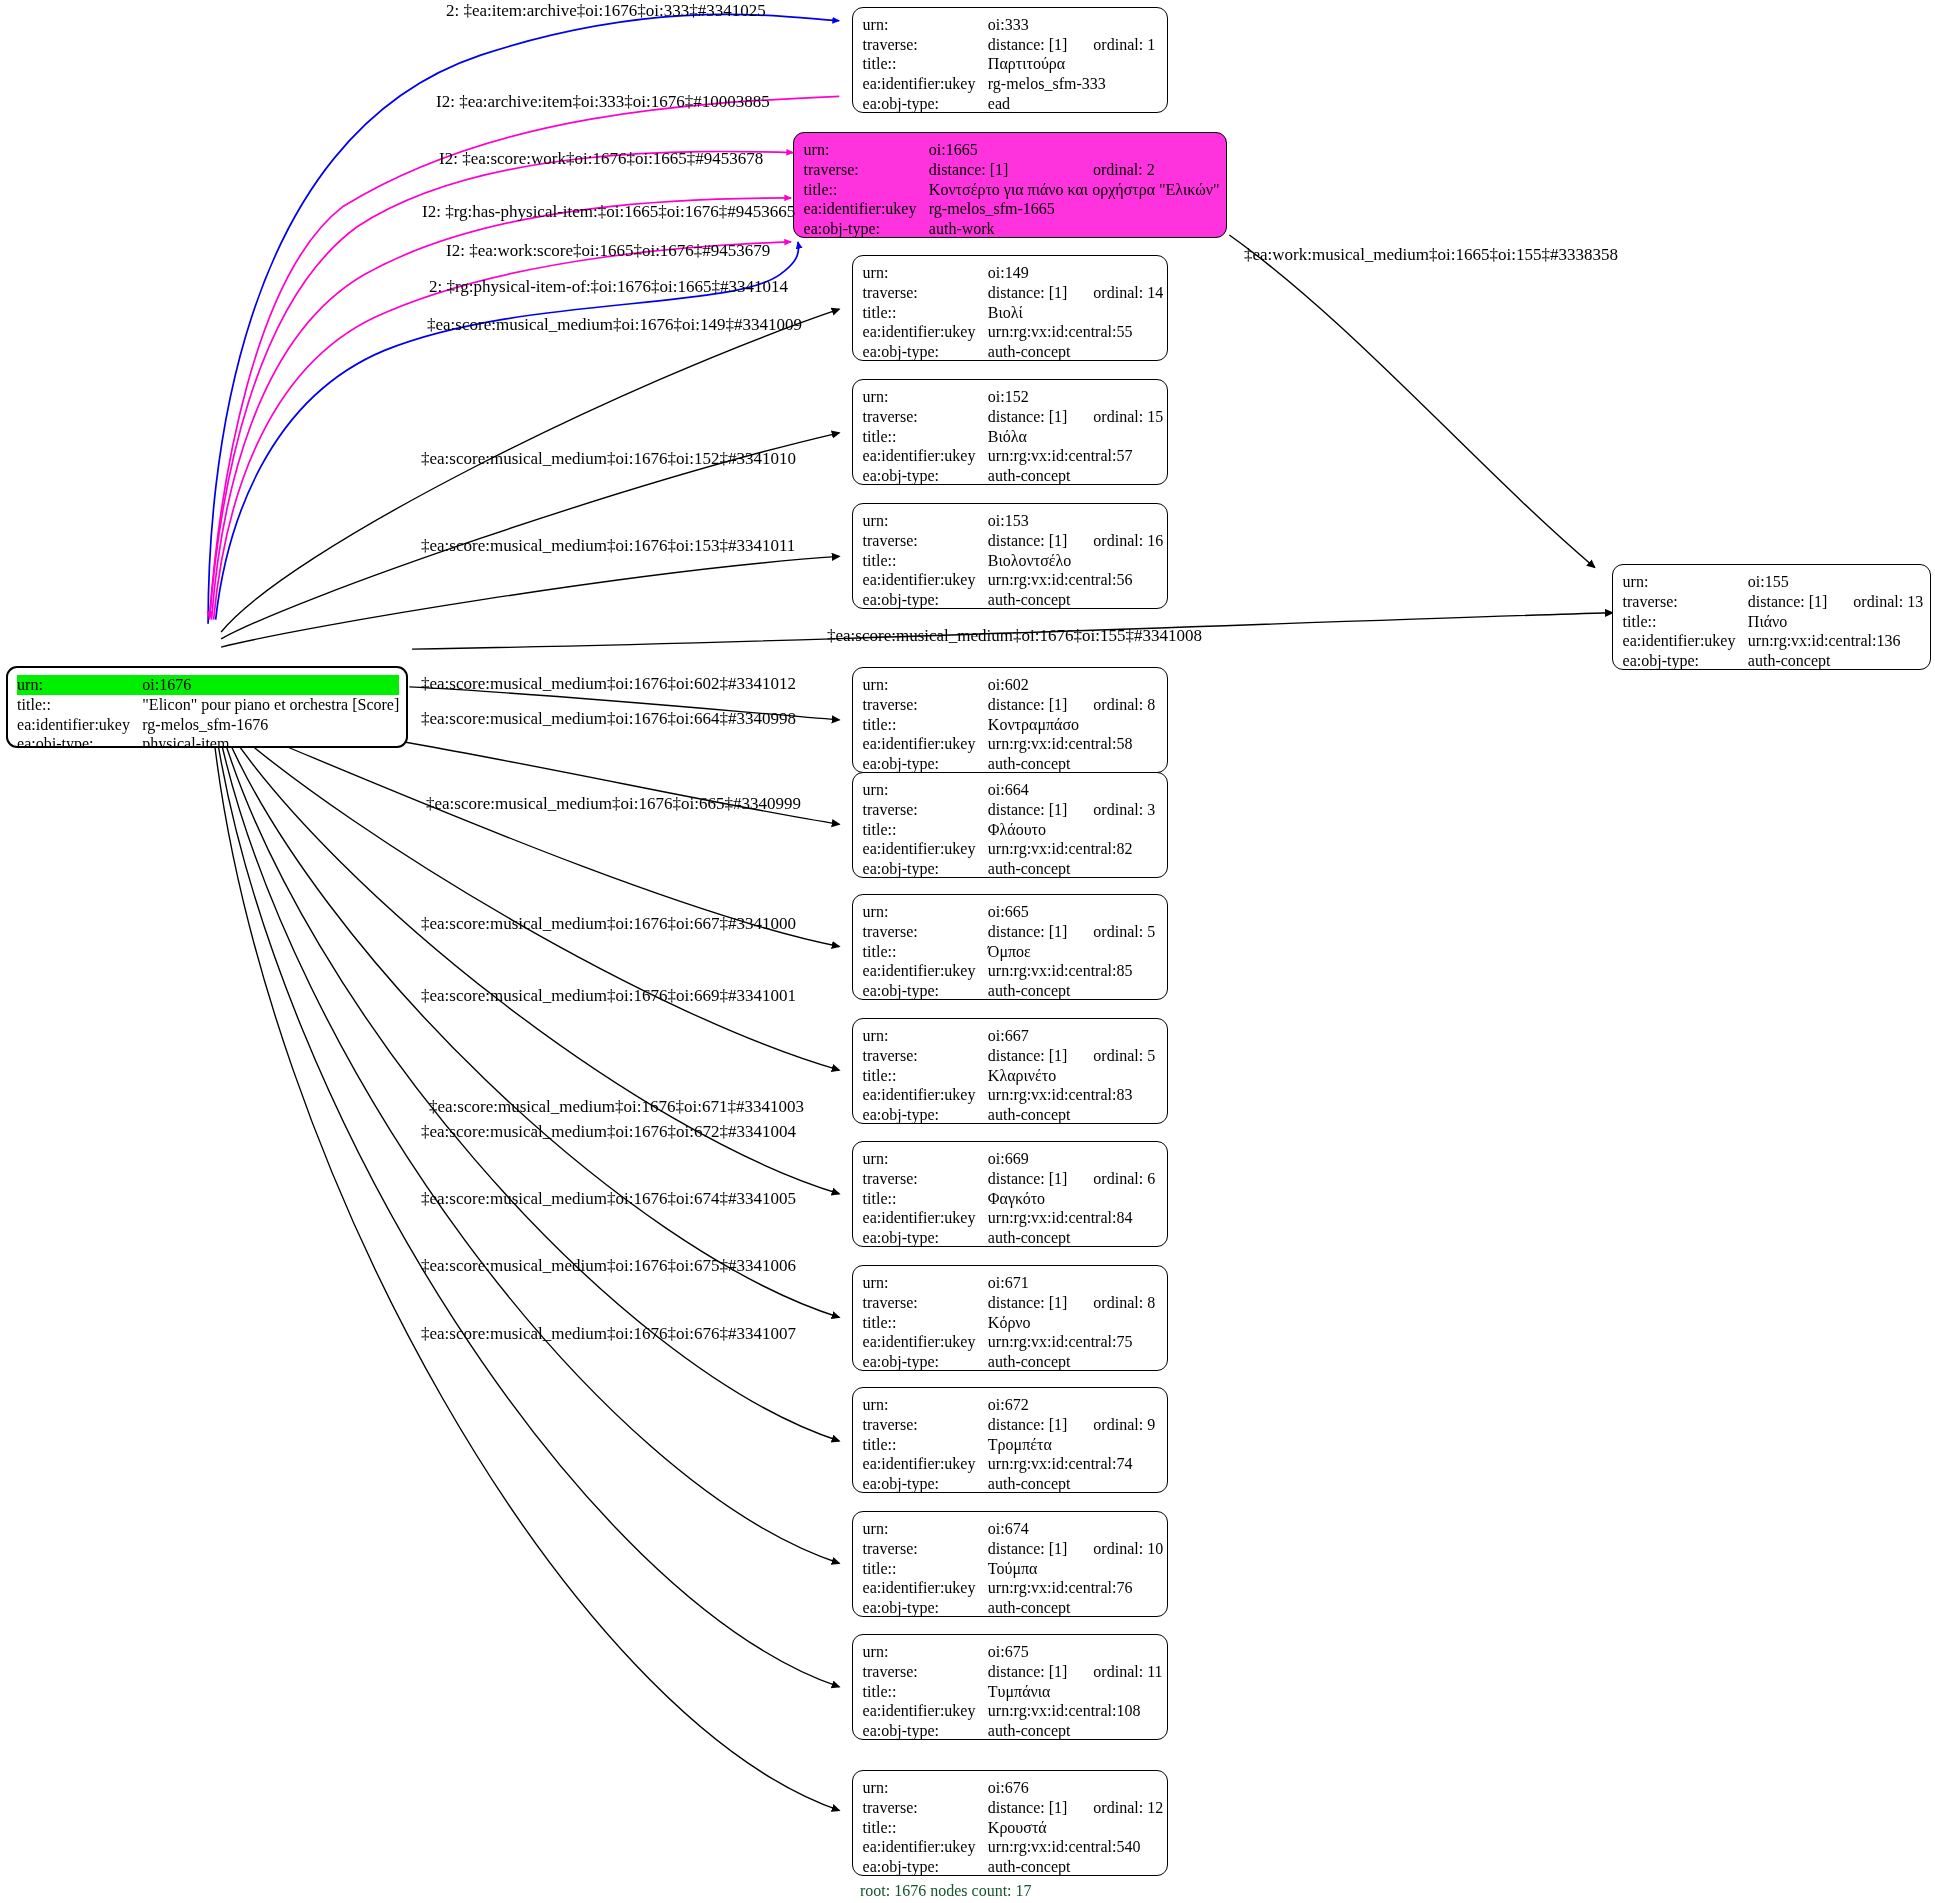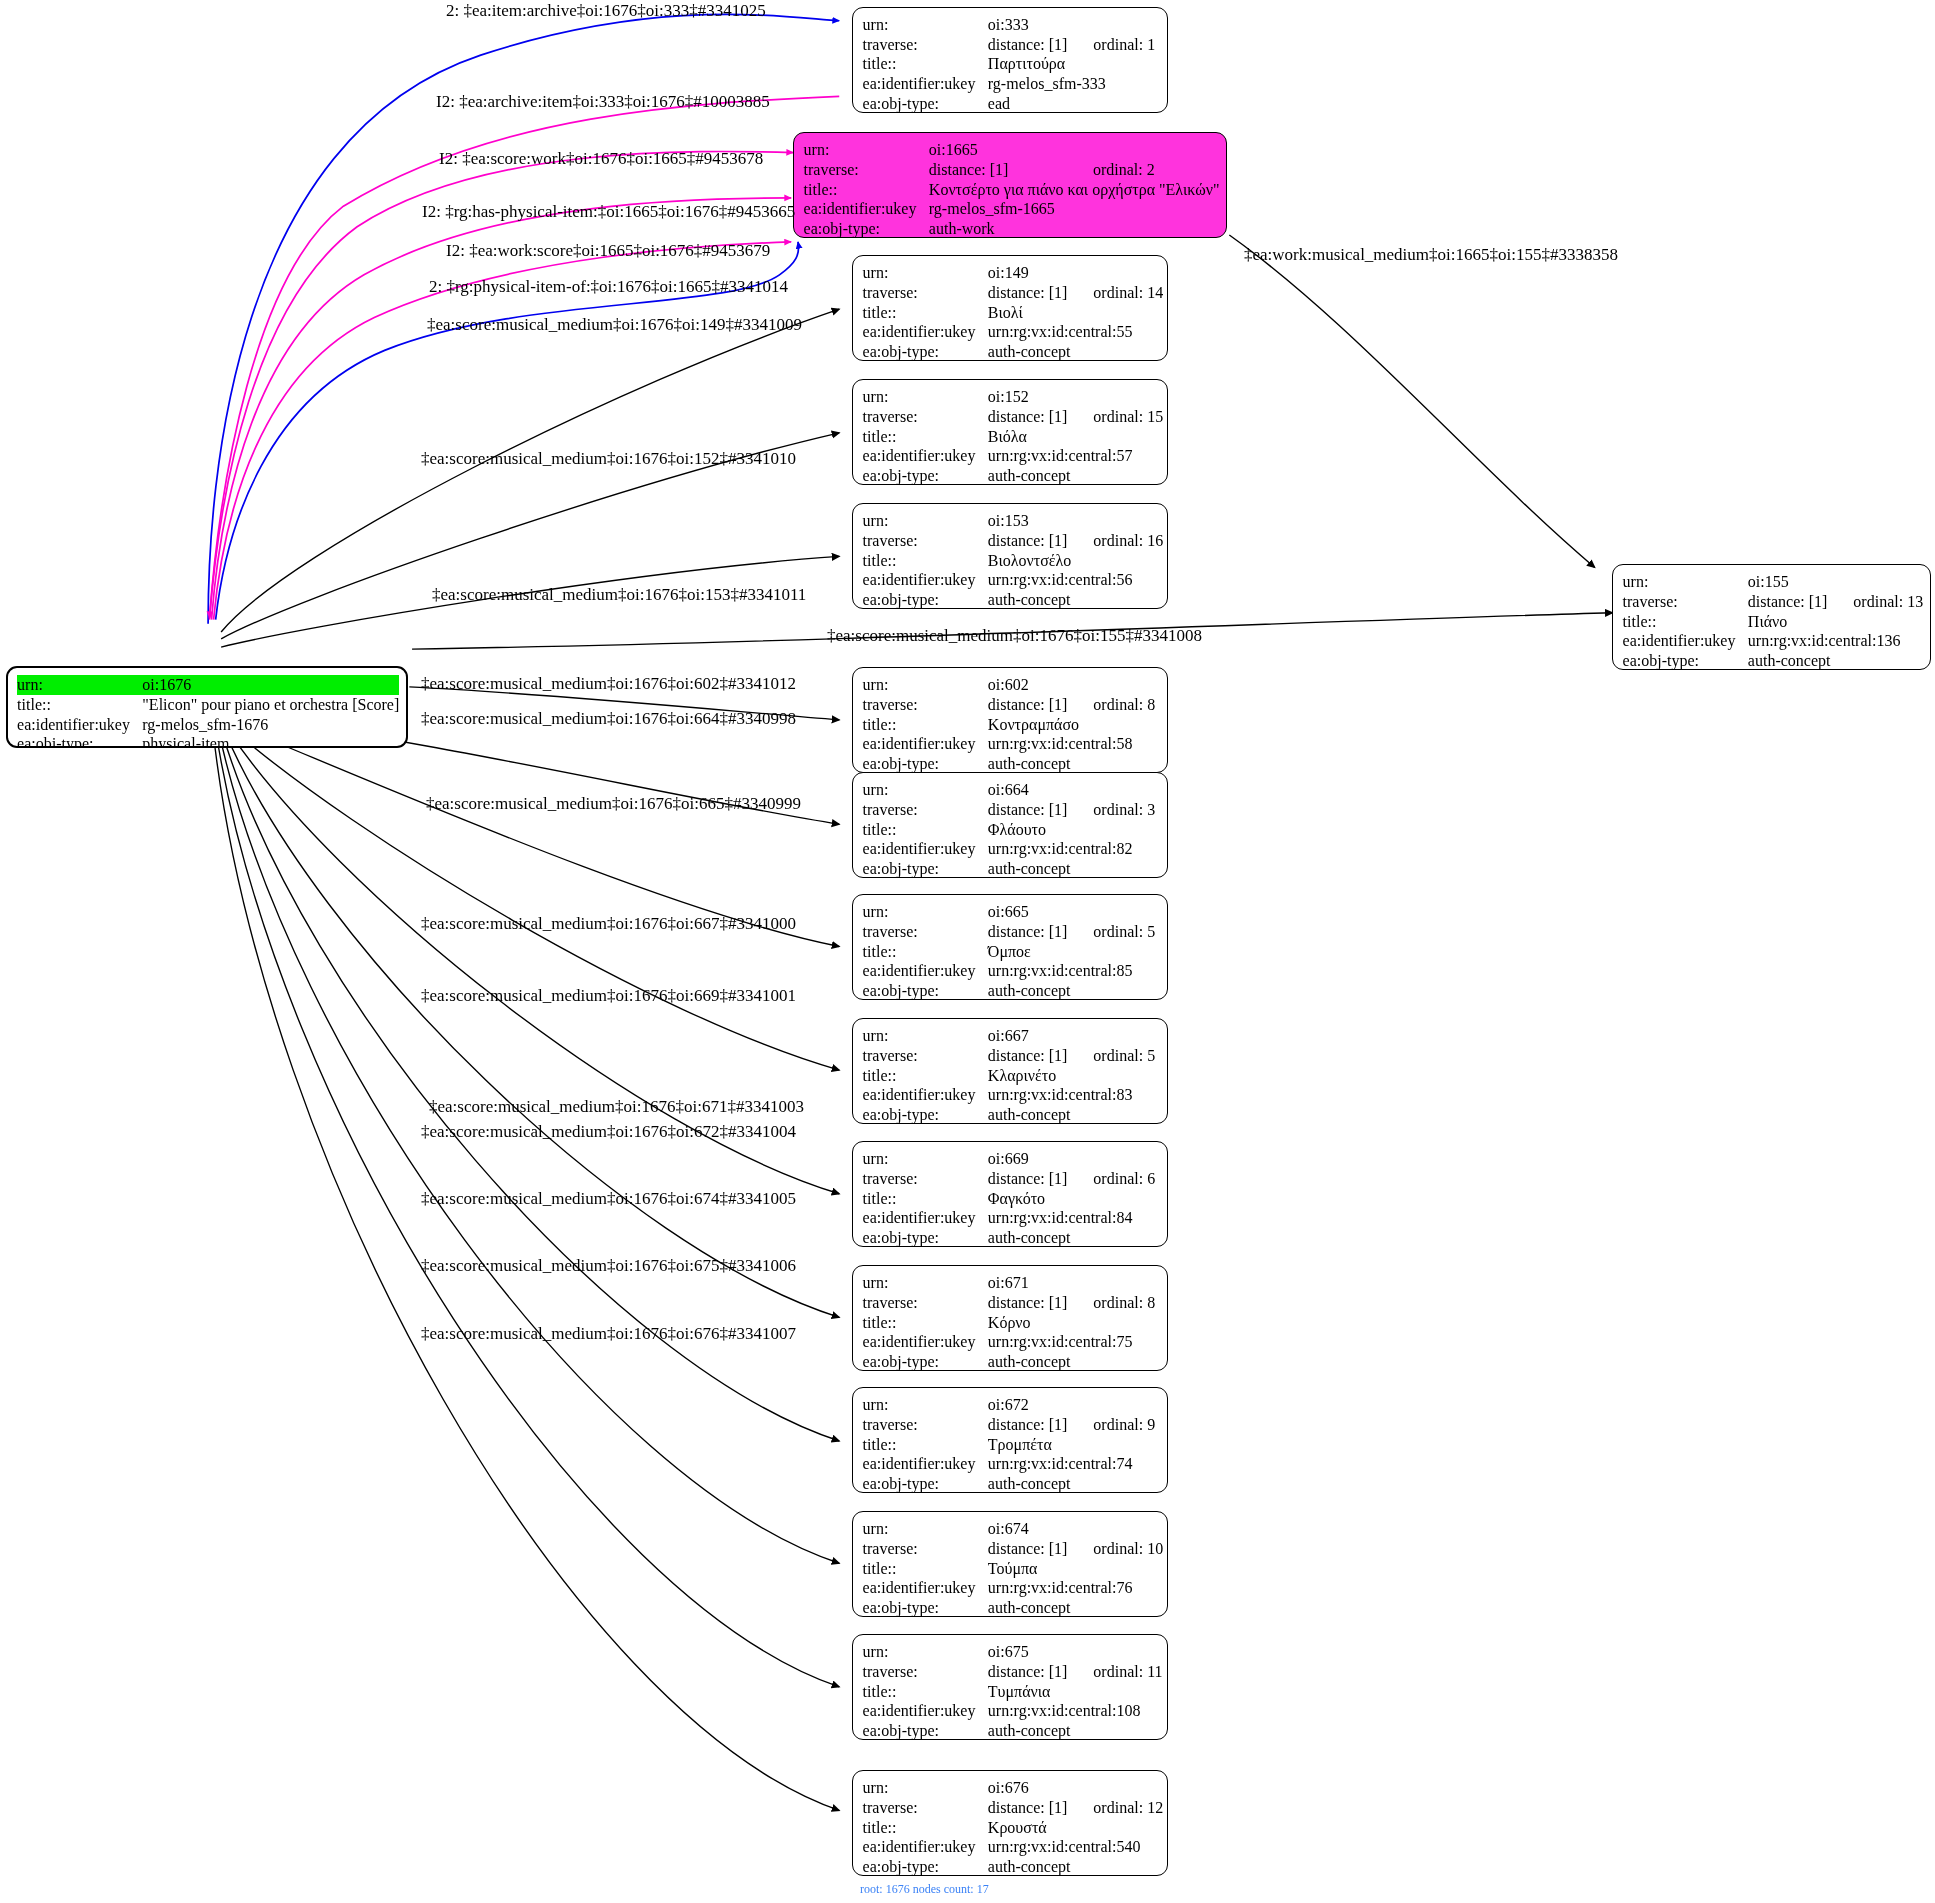--- a/index.html
+++ b/index.html
@@ -62,22 +62,22 @@
   }
   .edge-label {
     position: absolute;
     font-size: 17px;
     color: #000000;
     white-space: nowrap;
     line-height: 1;
   }
   .footer-label {
     position: absolute;
-    font-size: 12px;
-    color: #3b82f6;
+    font-size: 16px;
+    color: #14532d;
     white-space: nowrap;
   }
 </style>
 </head>
 <body>
 
 <div id="canvas">
 
   <svg id="edge-layer" viewBox="0 0 2819 2772" width="1936" height="1904" xmlns="http://www.w3.org/2000/svg">
     <defs>
@@ -618,21 +618,21 @@
   <div class="edge-label" style="left:422px; top:203px;">I2: ‡rg:has-physical-item:‡oi:1665‡oi:1676‡#9453665</div>
 
   <div class="edge-label" style="left:446px; top:242px;">I2: ‡ea:work:score‡oi:1665‡oi:1676‡#9453679</div>
 
   <div class="edge-label" style="left:429px; top:278px;">2: ‡rg:physical-item-of:‡oi:1676‡oi:1665‡#3341014</div>
 
   <div class="edge-label" style="left:419px; top:316px;margin-left:8px;">‡ea:score:musical_medium‡oi:1676‡oi:149‡#3341009</div>
 
   <div class="edge-label" style="left:421px; top:450px;">‡ea:score:musical_medium‡oi:1676‡oi:152‡#3341010</div>
 
-  <div class="edge-label" style="left:421px; top:586px;margin-left:11px;">‡ea:score:musical_medium‡oi:1676‡oi:153‡#3341011</div>
+  <div class="edge-label" style="left:421px; top:537px;">‡ea:score:musical_medium‡oi:1676‡oi:153‡#3341011</div>
 
   <div class="edge-label" style="left:827px; top:627px;">‡ea:score:musical_medium‡oi:1676‡oi:155‡#3341008</div>
 
   <div class="edge-label" style="left:421px; top:675px;">‡ea:score:musical_medium‡oi:1676‡oi:602‡#3341012</div>
 
   <div class="edge-label" style="left:421px; top:710px;">‡ea:score:musical_medium‡oi:1676‡oi:664‡#3340998</div>
 
   <div class="edge-label" style="left:426px; top:795px;">‡ea:score:musical_medium‡oi:1676‡oi:665‡#3340999</div>
 
   <div class="edge-label" style="left:421px; top:915px;">‡ea:score:musical_medium‡oi:1676‡oi:667‡#3341000</div>

